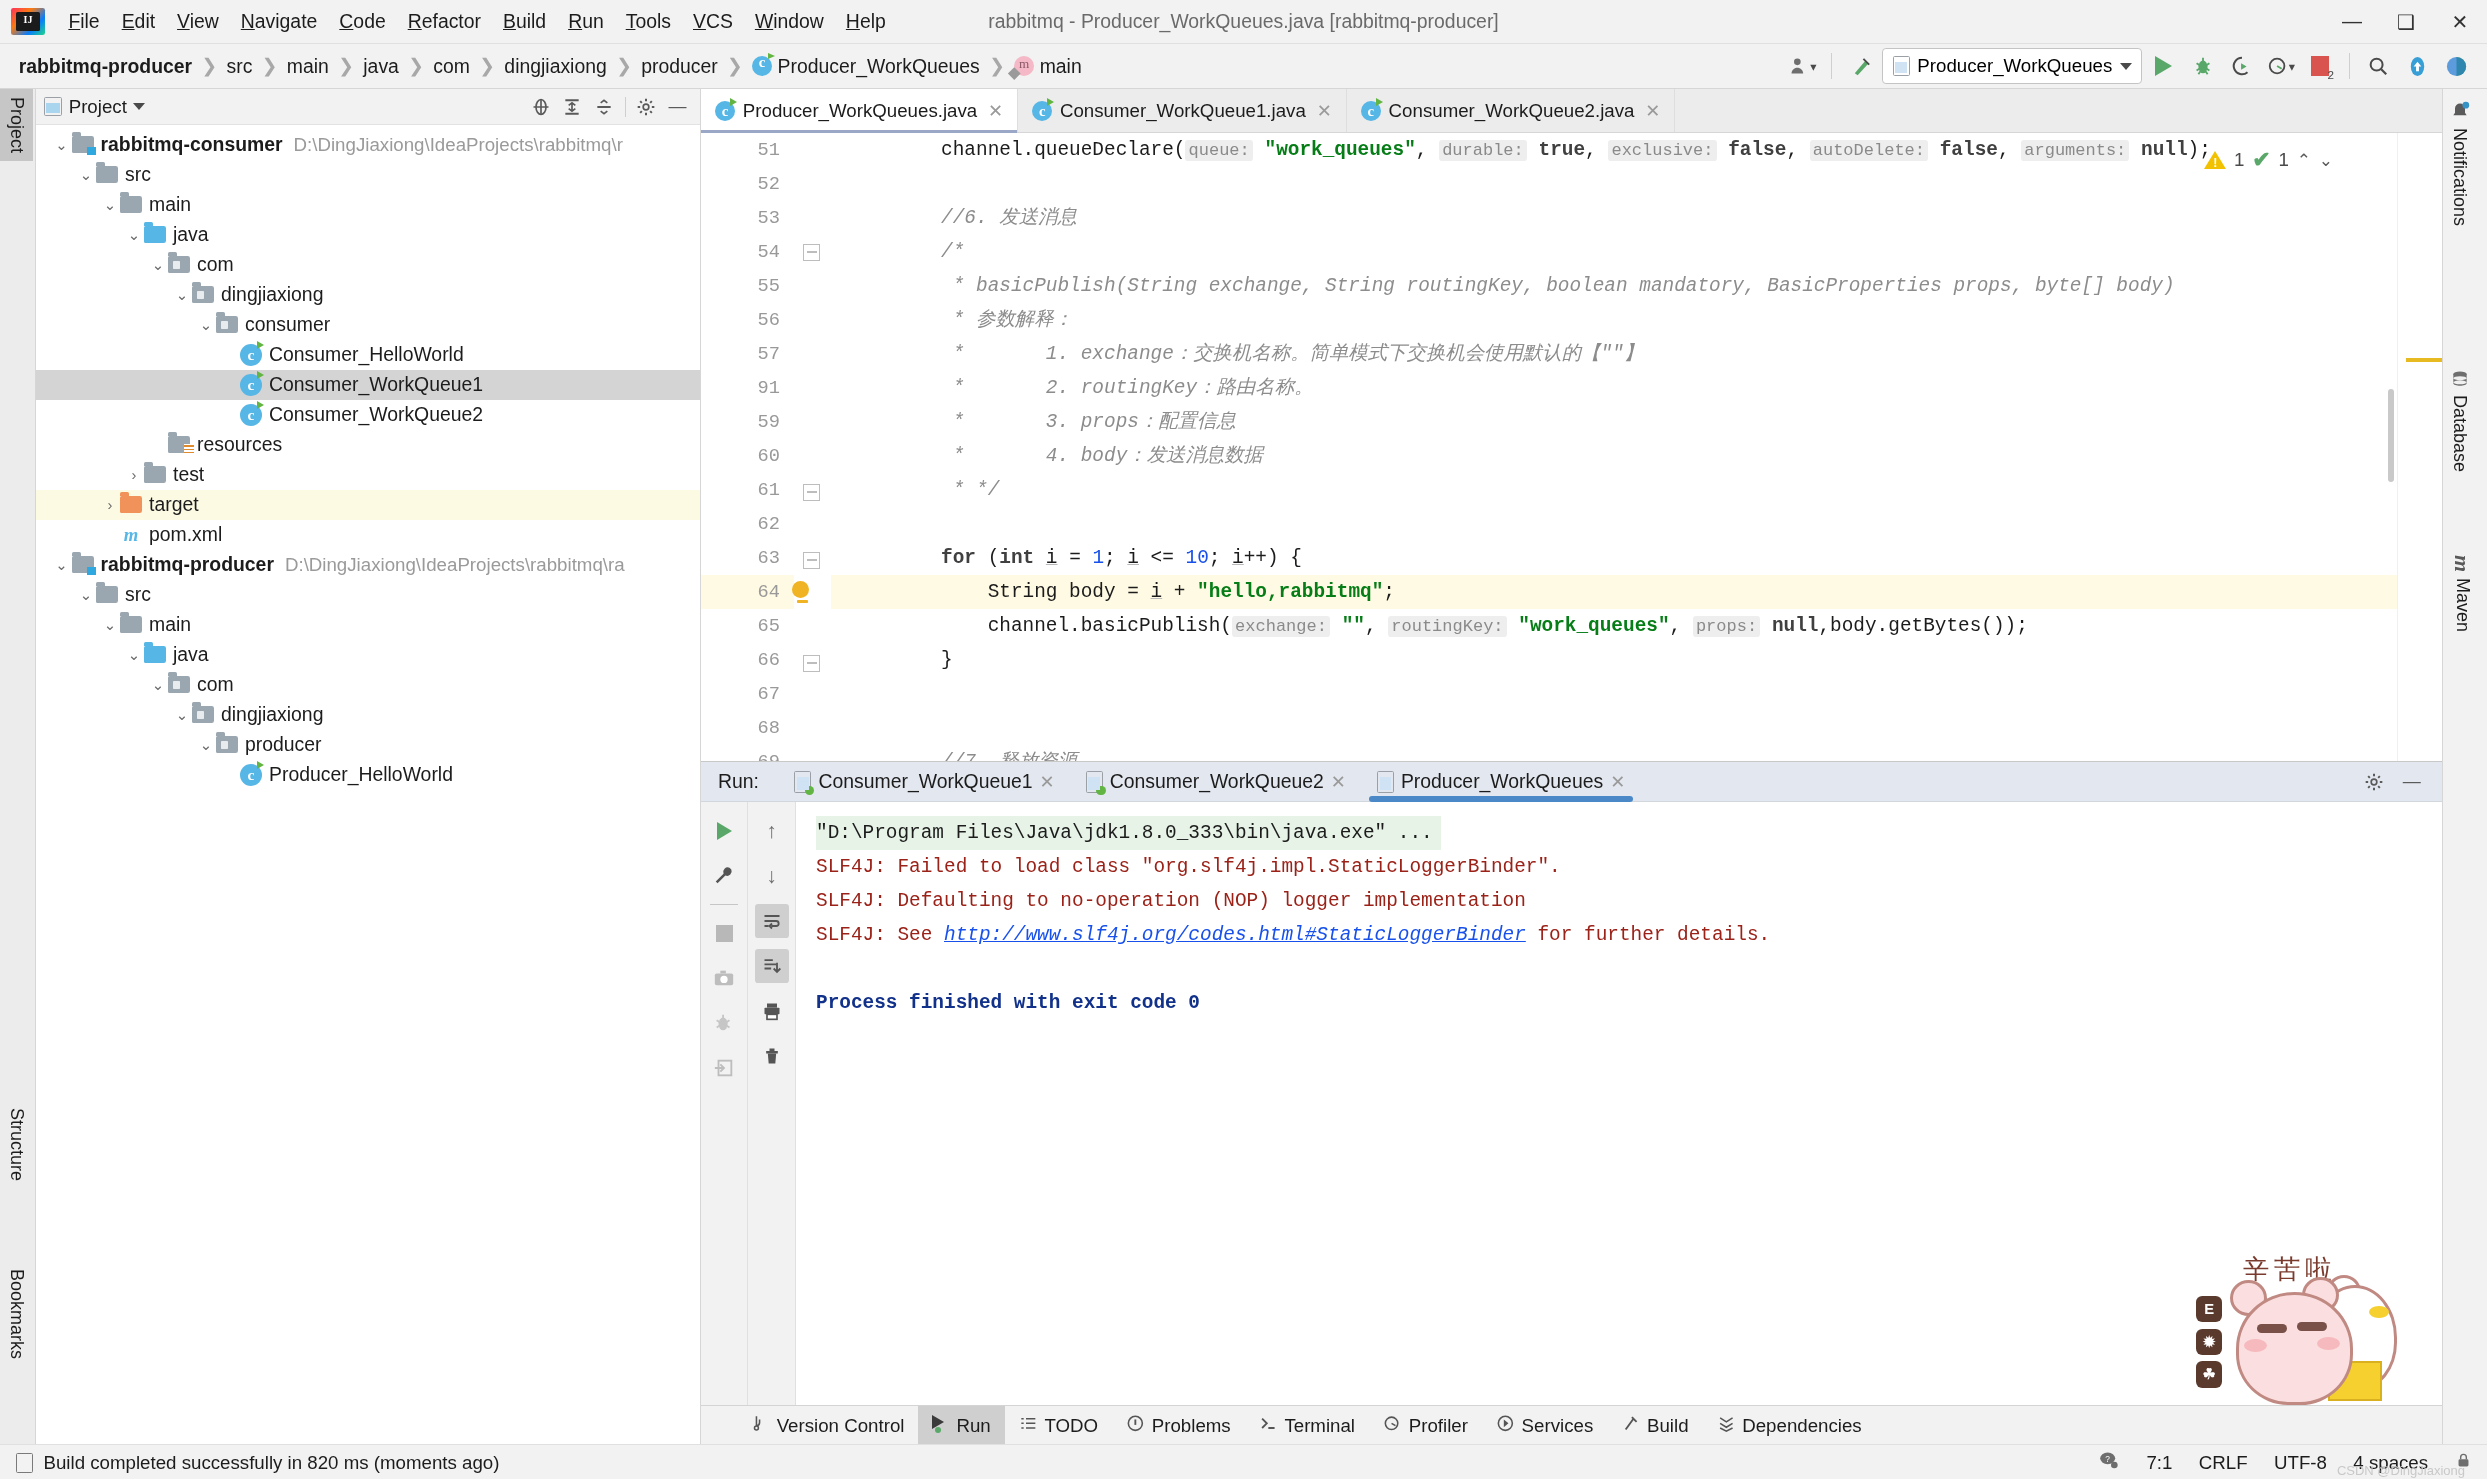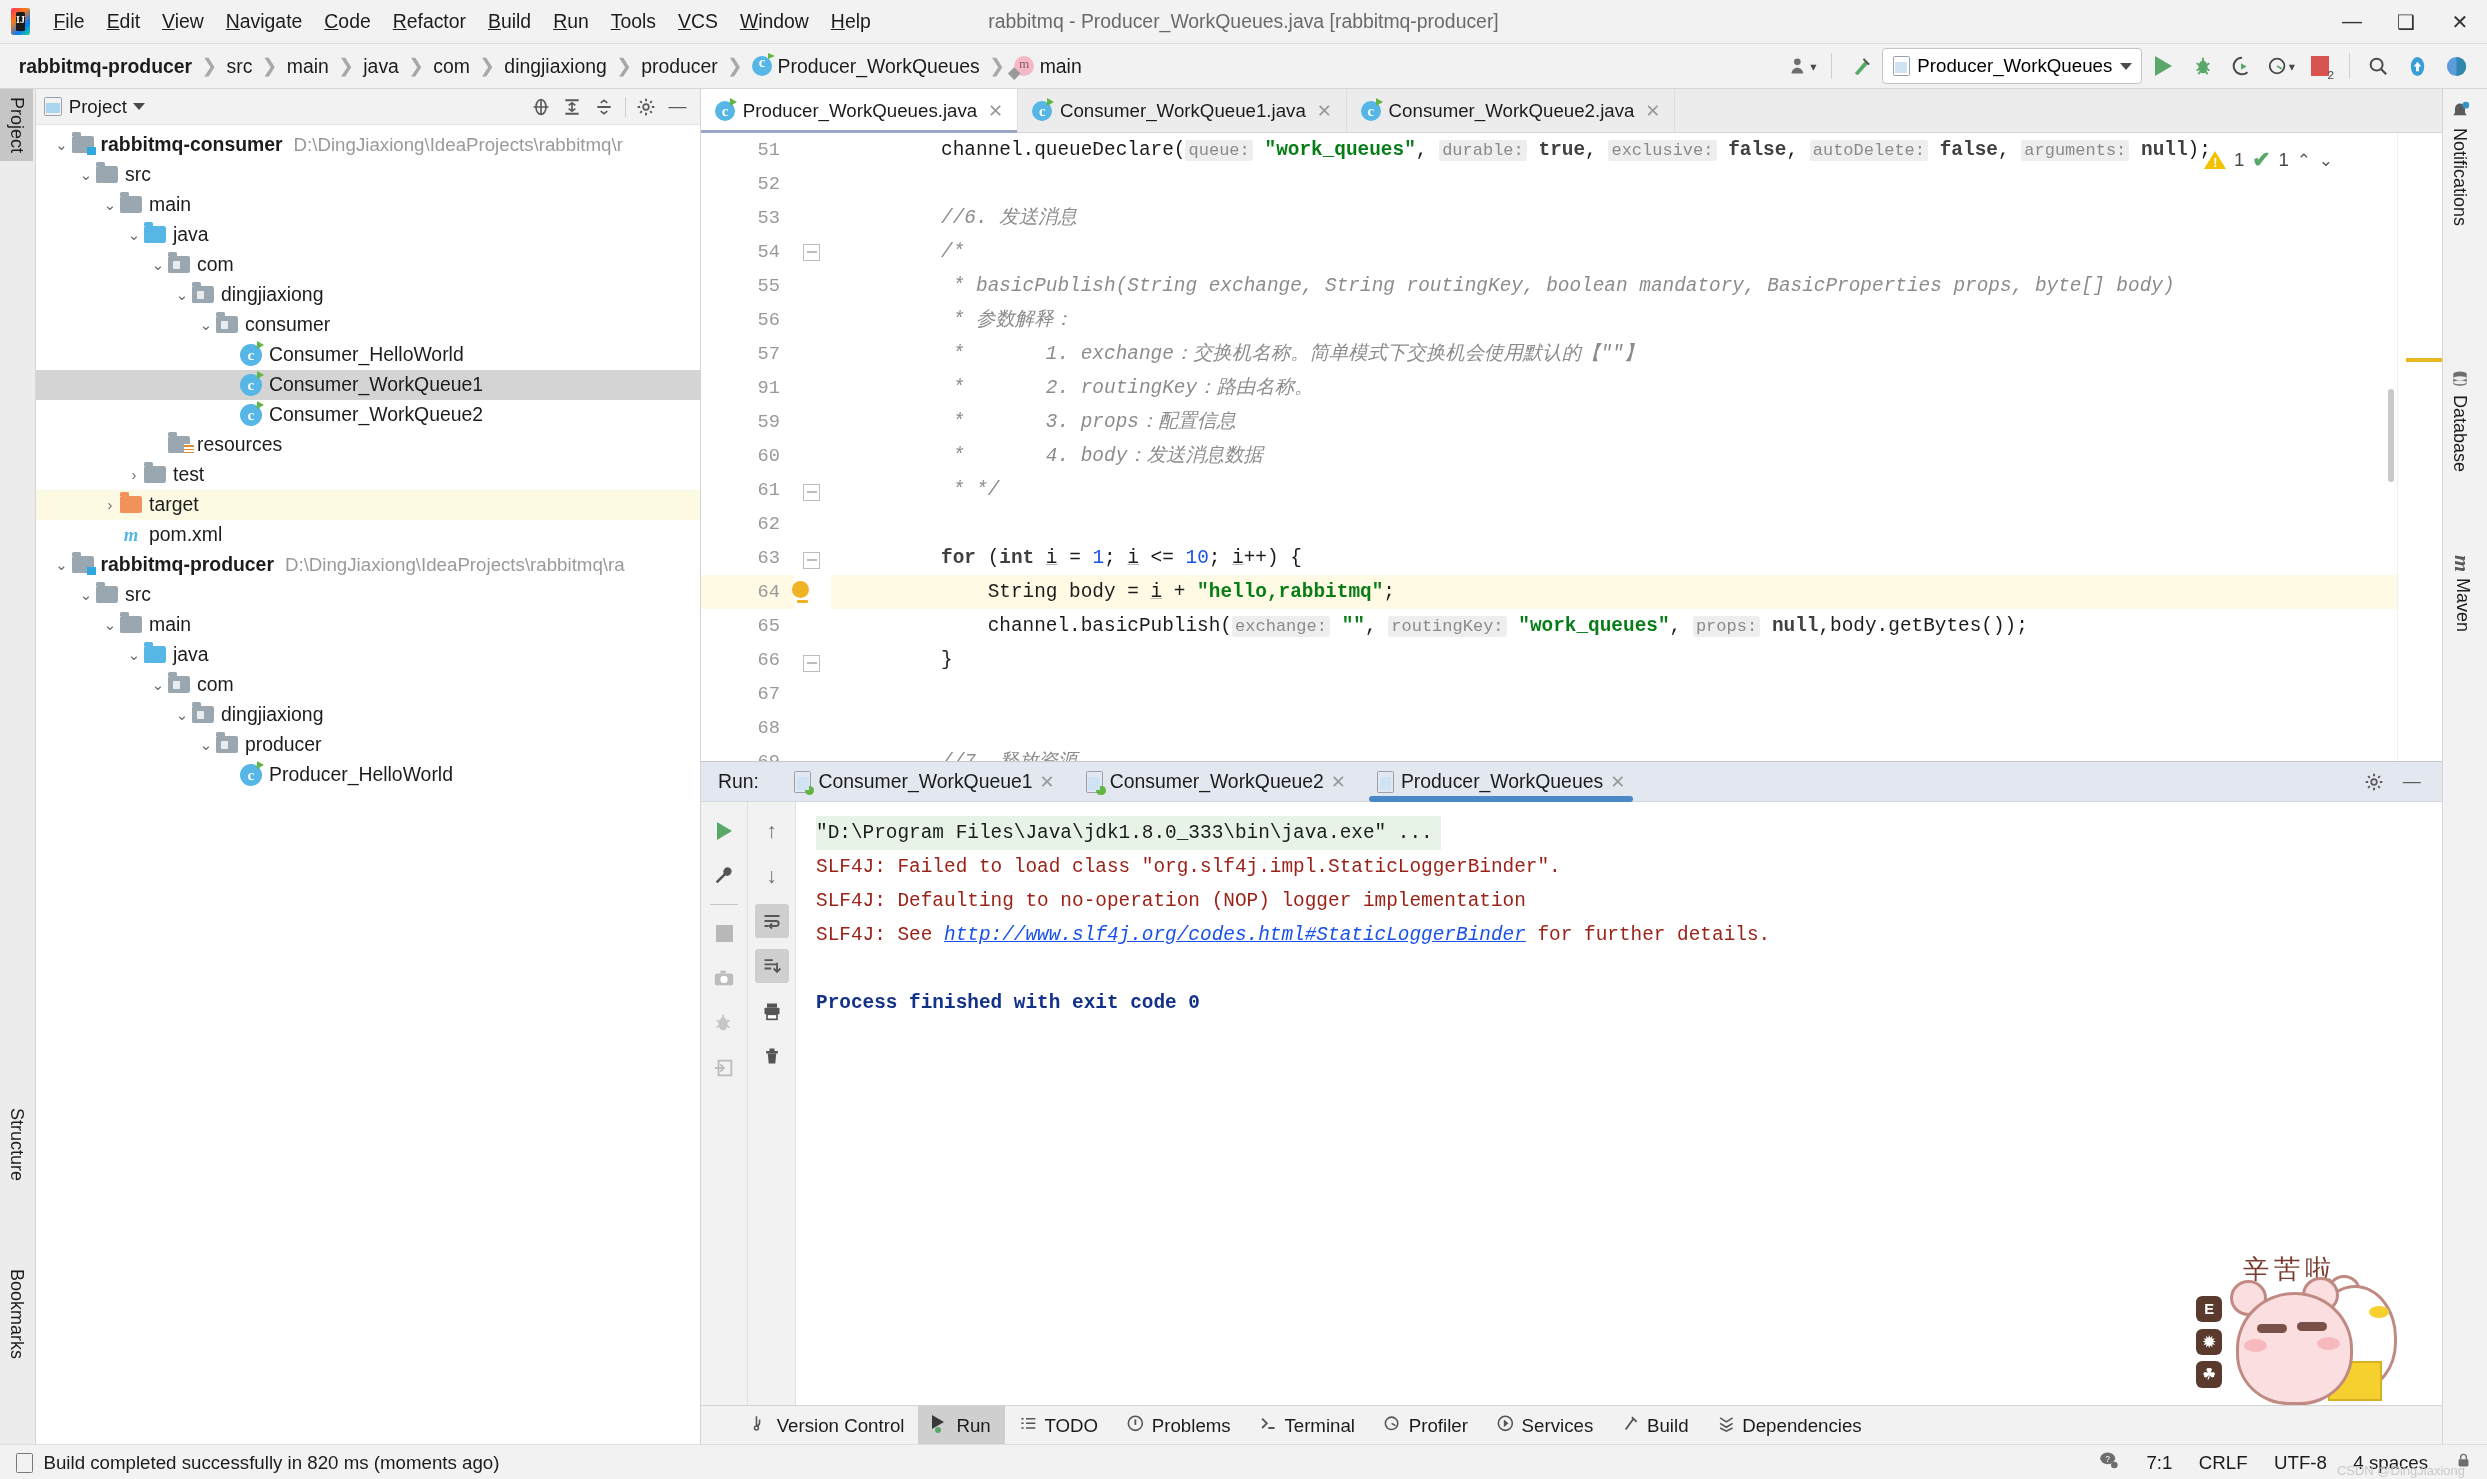--- a/index.html
+++ b/index.html
@@ -3,21 +3,21 @@
 <meta charset="utf-8">
 <style>
   * { box-sizing: border-box; margin:0; padding:0; }
   html,body { width:2487px; height:1480px; overflow:hidden; background:#f2f2f2;
     font-family:"Liberation Sans", sans-serif; }
   body { position:relative; }
 
   
   .titlebar { height:44px; background:#f2f2f2; display:flex; align-items:center;
      border-bottom:0.8px solid #e0e0e0; position:relative; }
-  .ij-logo { width:19px; height:26.4px; margin:0 12.4px 0 11px; position:relative; flex:none; }
+  .ij-logo { width:34px; height:26.4px; margin:0 12.4px 0 11px; position:relative; flex:none; }
   .ij-logo .sq { position:absolute; inset:0; background:
       linear-gradient(135deg,#fe315d 0%,#f97a12 35%,#087cfa 70%,#21d789 100%);
       border-radius:2.3px; }
   .ij-logo .inner { position:absolute; left:4.7px; top:3.9px; right:4.7px; bottom:3.9px;
       background:#1b1b1b; border-radius:1.6px; }
   .ij-logo .ij { position:absolute; left:0; right:0; top:5.4px; text-align:center;
       color:#fff; font-size:10px; font-weight:bold; font-family:"Liberation Serif",serif; }
   .menubar { display:flex; align-items:center; gap:0px; }
   .menu-item { padding:5.4px 11px; font-size:19.4px; color:#1c1c1c; cursor:default; line-height:1; }
   .menu-item u { text-decoration:underline; }

